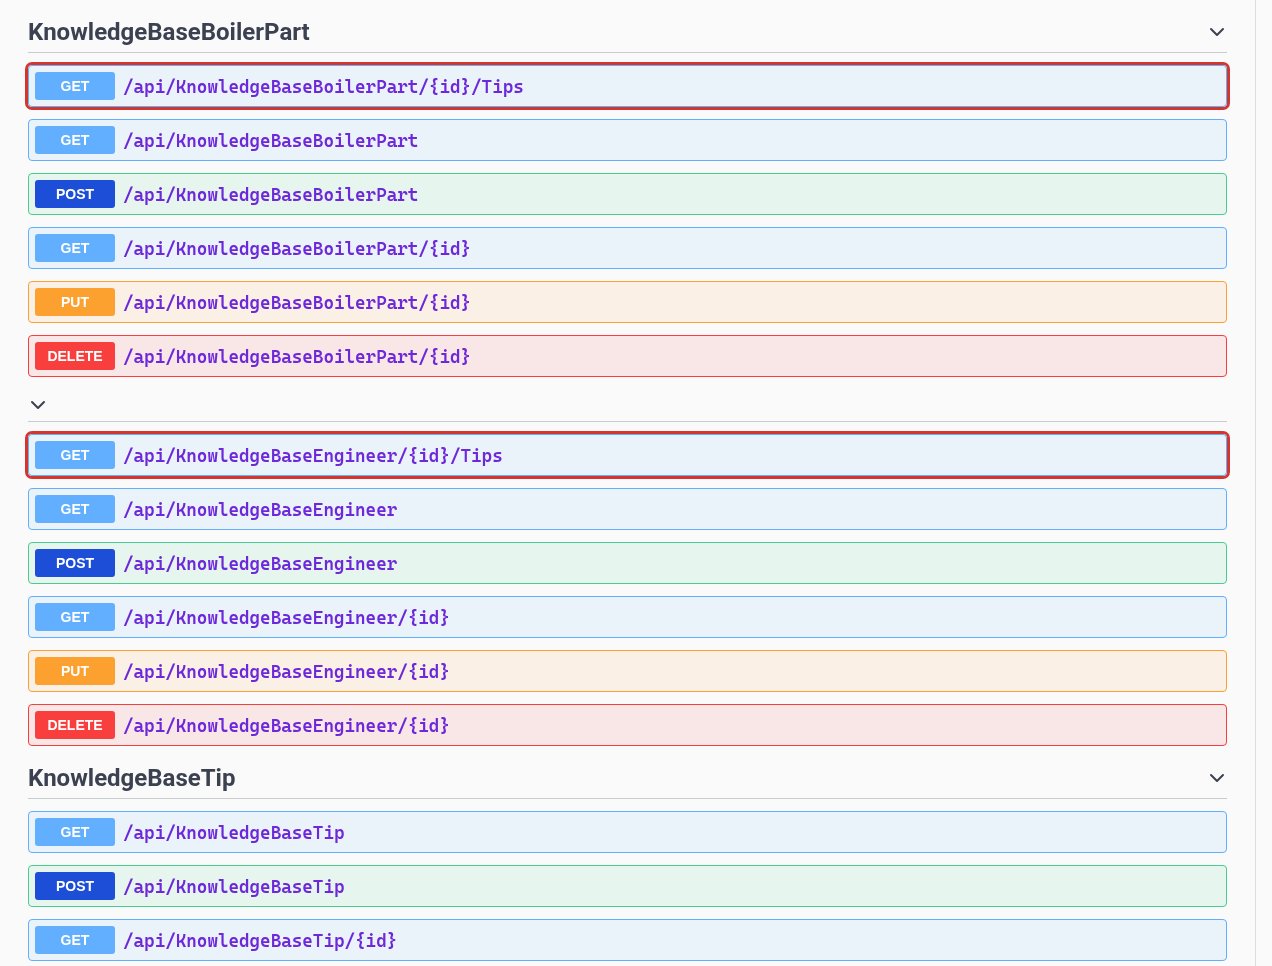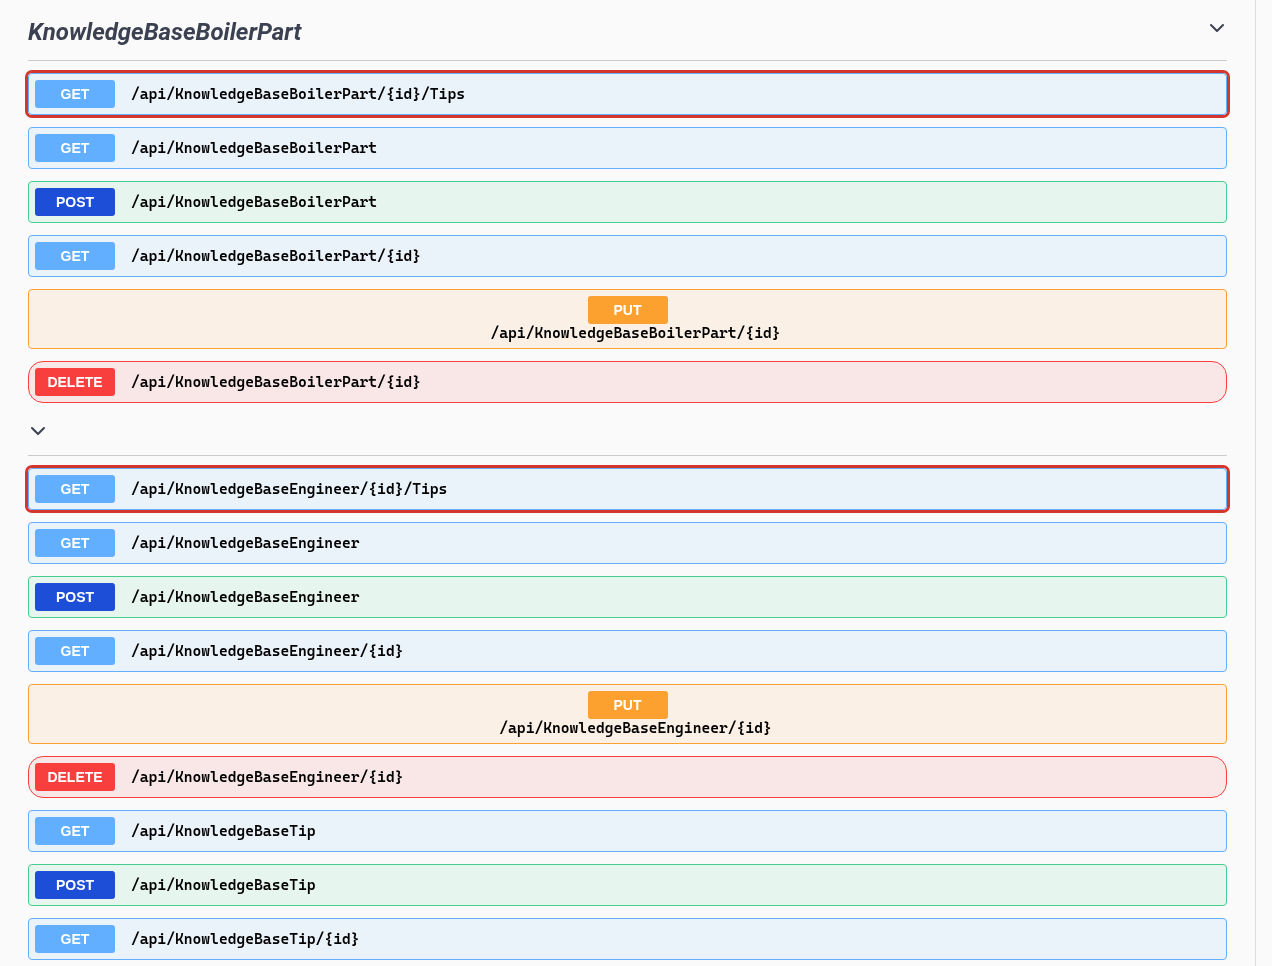--- a/index.html
+++ b/index.html
@@ -17,25 +17,25 @@
     border-right: 1px solid #ddd;
   }
   .content {
     padding: 0 28px 30px 28px;
   }
   .tag-section {
     margin-top: 10px;
   }
   .tag-header {
     display: flex;
+    align-items: center;
     justify-content: space-between;
-    padding: 8px 0 14px 0;
+    padding: 8px 0 6px 0;
     border-bottom: 1px solid rgba(59,65,81,0.25);
     cursor: pointer;
-    font-style: italic;
   }
   .tag-title {
     font-size: 24px;
     font-weight: 700;
     color: #3b4151;
   }
   .chevron {
     width: 20px;
     height: 20px;
     color: #3b4151;
@@ -50,43 +50,43 @@
     padding: 6px;
     cursor: pointer;
   }
   .op-block.highlight {
     box-shadow: 0 0 0 3px #d4362e;
     position: relative;
     z-index: 1;
   }
   .op-block.get    { background: rgba(97,175,254,0.10); border-color: #61affe; }
   .op-block.post   { background: rgba(73,204,144,0.10); border-color: #49cc90; }
-  .op-block.put    { background: rgba(252,161,48,0.10); border-color: #fca130; flex-direction: column; }
-  .op-block.delete { background: rgba(249,62,62,0.10);  border-color: #f93e3e; border-radius: 15px; }
+  .op-block.put    { background: rgba(252,161,48,0.10); border-color: #fca130; }
+  .op-block.delete { background: rgba(249,62,62,0.10);  border-color: #f93e3e; }
   .method {
     min-width: 80px;
     padding: 6px 0;
     text-align: center;
     border-radius: 3px;
     color: #fff;
     font-weight: 700;
     font-size: 14px;
     font-family: -apple-system, sans-serif;
     flex: none;
   }
   .op-block.get    .method { background: #61affe; }
   .op-block.post   .method { background: #1d4ed8; }
   .op-block.put    .method { background: #fca130; }
   .op-block.delete .method { background: #f93e3e; }
   .path {
-    margin-left: 16px;
+    margin-left: 8px;
     font-family: ui-monospace, "Cascadia Mono", Consolas, Menlo, monospace;
-    font-size: 15px;
+    font-size: 18px;
     font-weight: 600;
-    color: #000000;
+    color: #6d28d9;
     letter-spacing: 0;
     word-spacing: 0;
   }
   
   .viewport::-webkit-scrollbar { width: 16px; }
   .viewport::-webkit-scrollbar-track { background: #f0f0f0; }
   .viewport::-webkit-scrollbar-thumb { background: #b8b8b8; border: 2px solid #f0f0f0; border-radius: 2px; }
   .viewport::-webkit-scrollbar-button:single-button {
     height: 16px; background: #f0f0f0;
   }
@@ -153,20 +153,26 @@
         <div class="op-block put">
           <span class="method">PUT</span>
           <span class="path">/api/KnowledgeBaseEngineer/{id}</span>
         </div>
         <div class="op-block delete">
           <span class="method">DELETE</span>
           <span class="path">/api/KnowledgeBaseEngineer/{id}</span>
         </div>
       </div>
       <div class="tag-section">
+        <div class="tag-header">
+          <h3 class="tag-title">KnowledgeBaseTip</h3>
+          <svg viewBox="0 0 20 20" class="chevron">
+            <path d="M4 7l6 6 6-6" fill="none" stroke="currentColor" stroke-width="2" stroke-linecap="round" stroke-linejoin="round"></path>
+          </svg>
+        </div>
         <div class="op-block get">
           <span class="method">GET</span>
           <span class="path">/api/KnowledgeBaseTip</span>
         </div>
         <div class="op-block post">
           <span class="method">POST</span>
           <span class="path">/api/KnowledgeBaseTip</span>
         </div>
         <div class="op-block get">
           <span class="method">GET</span>

